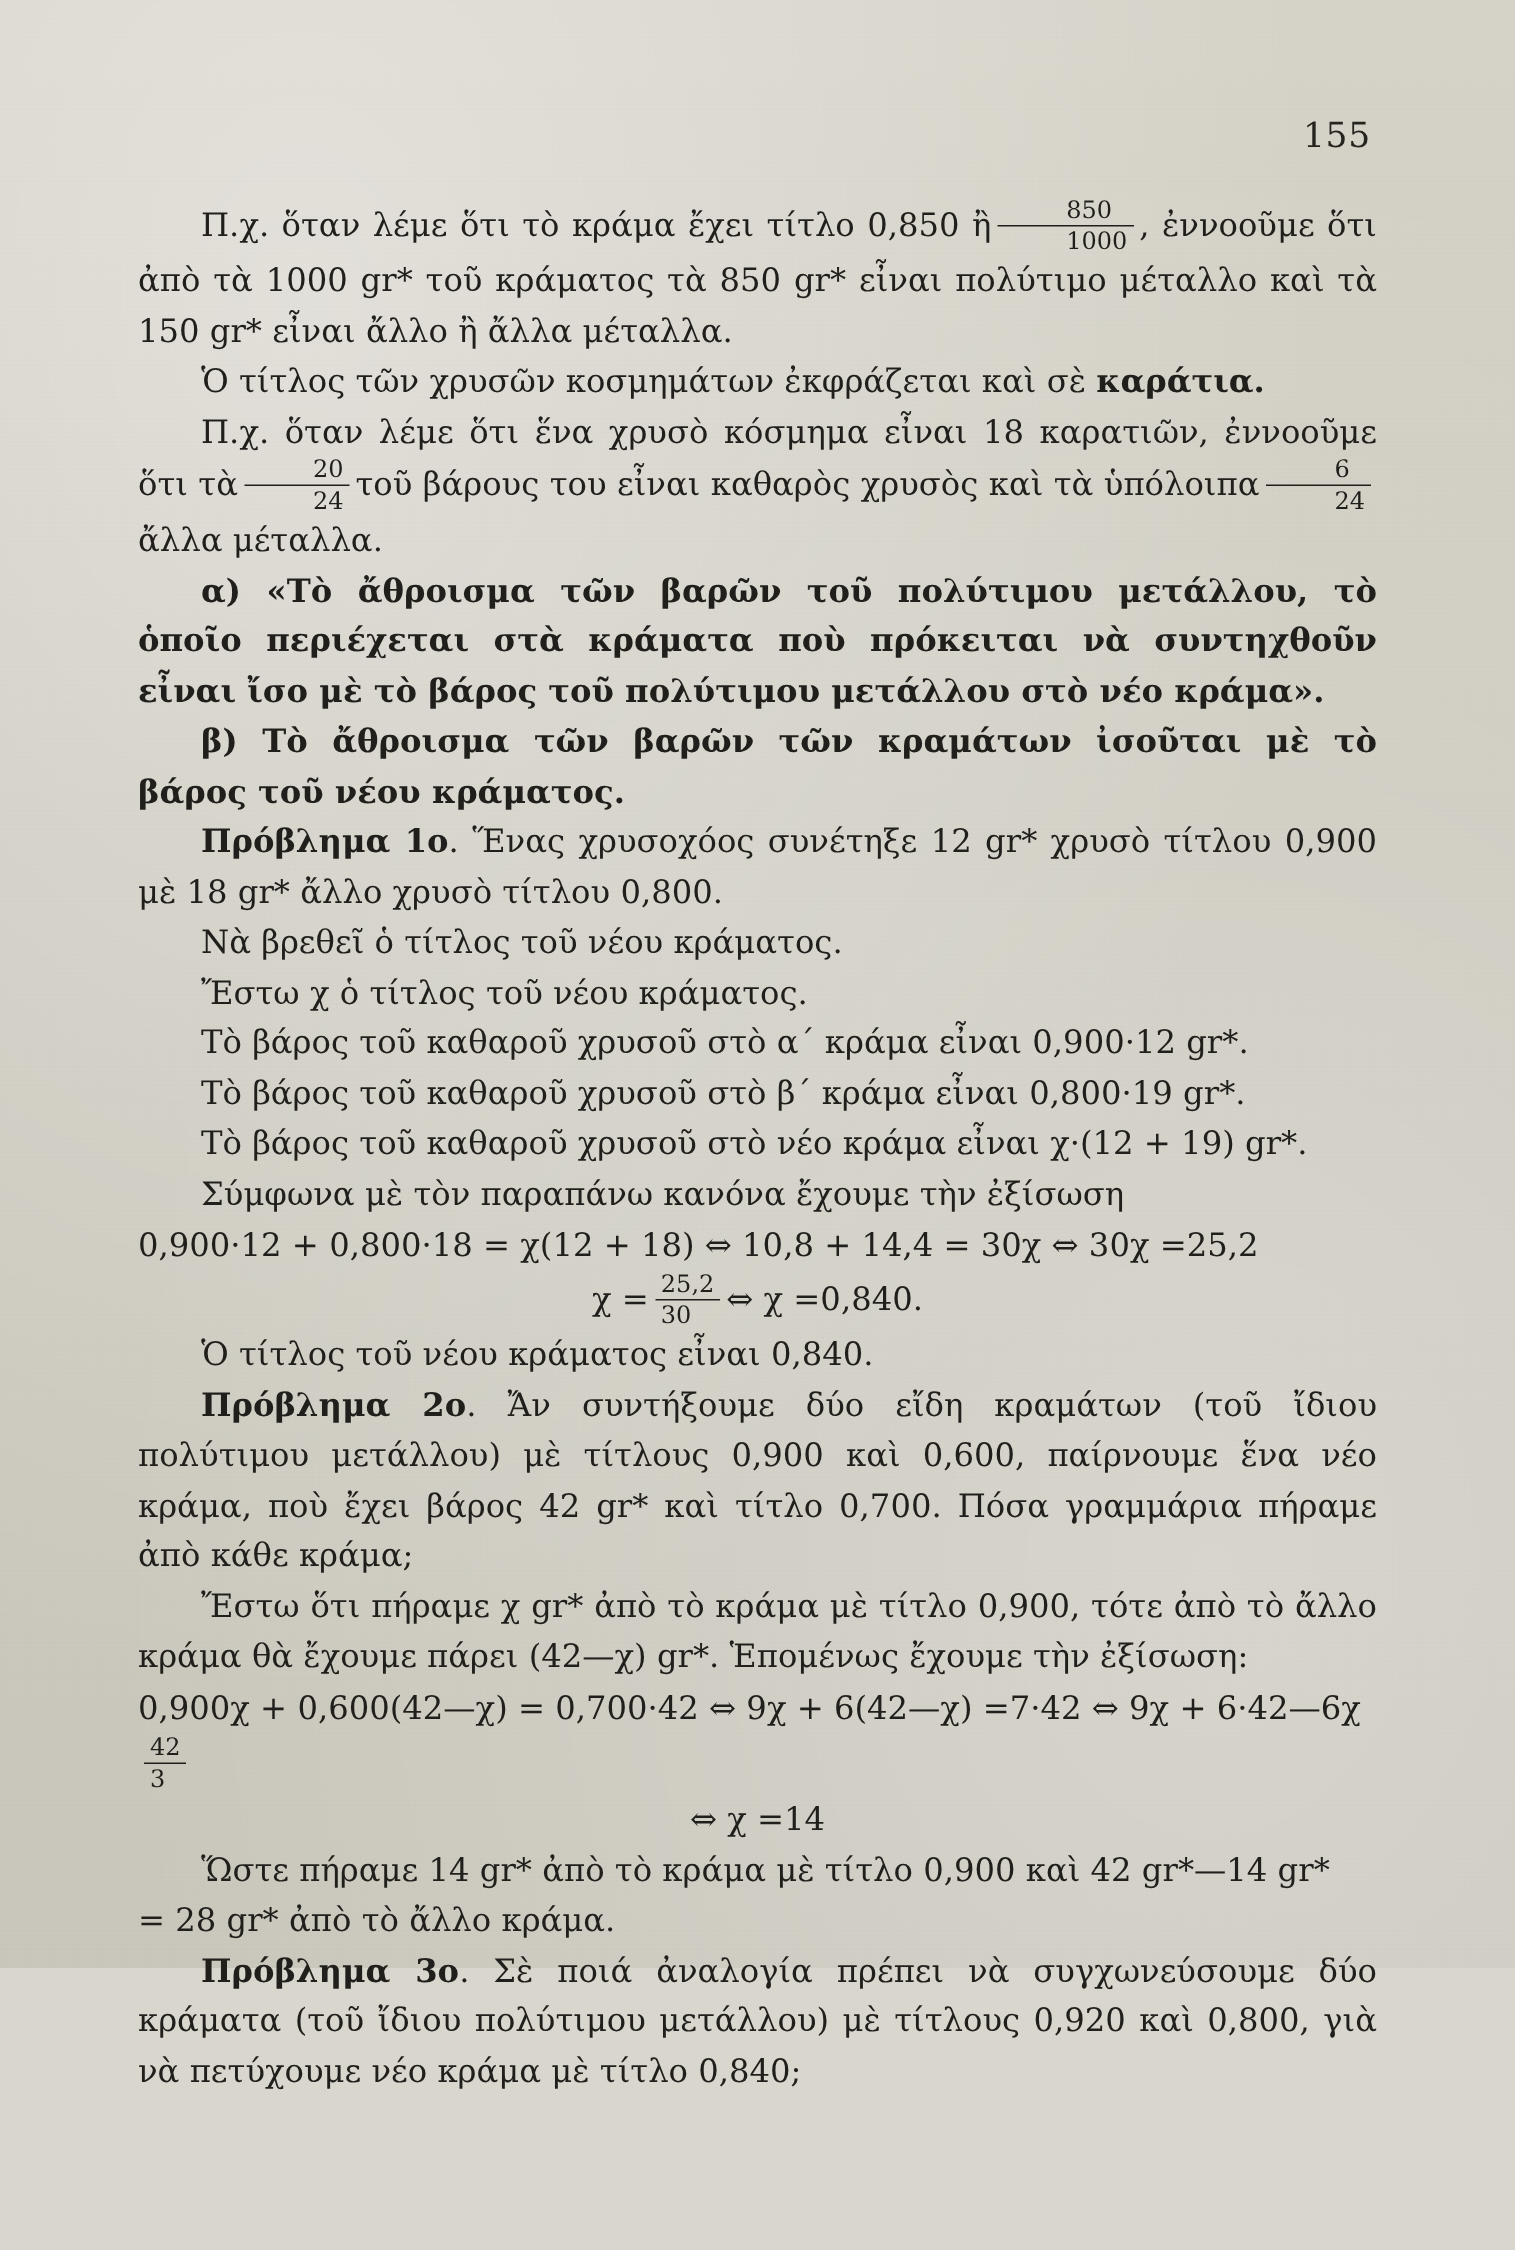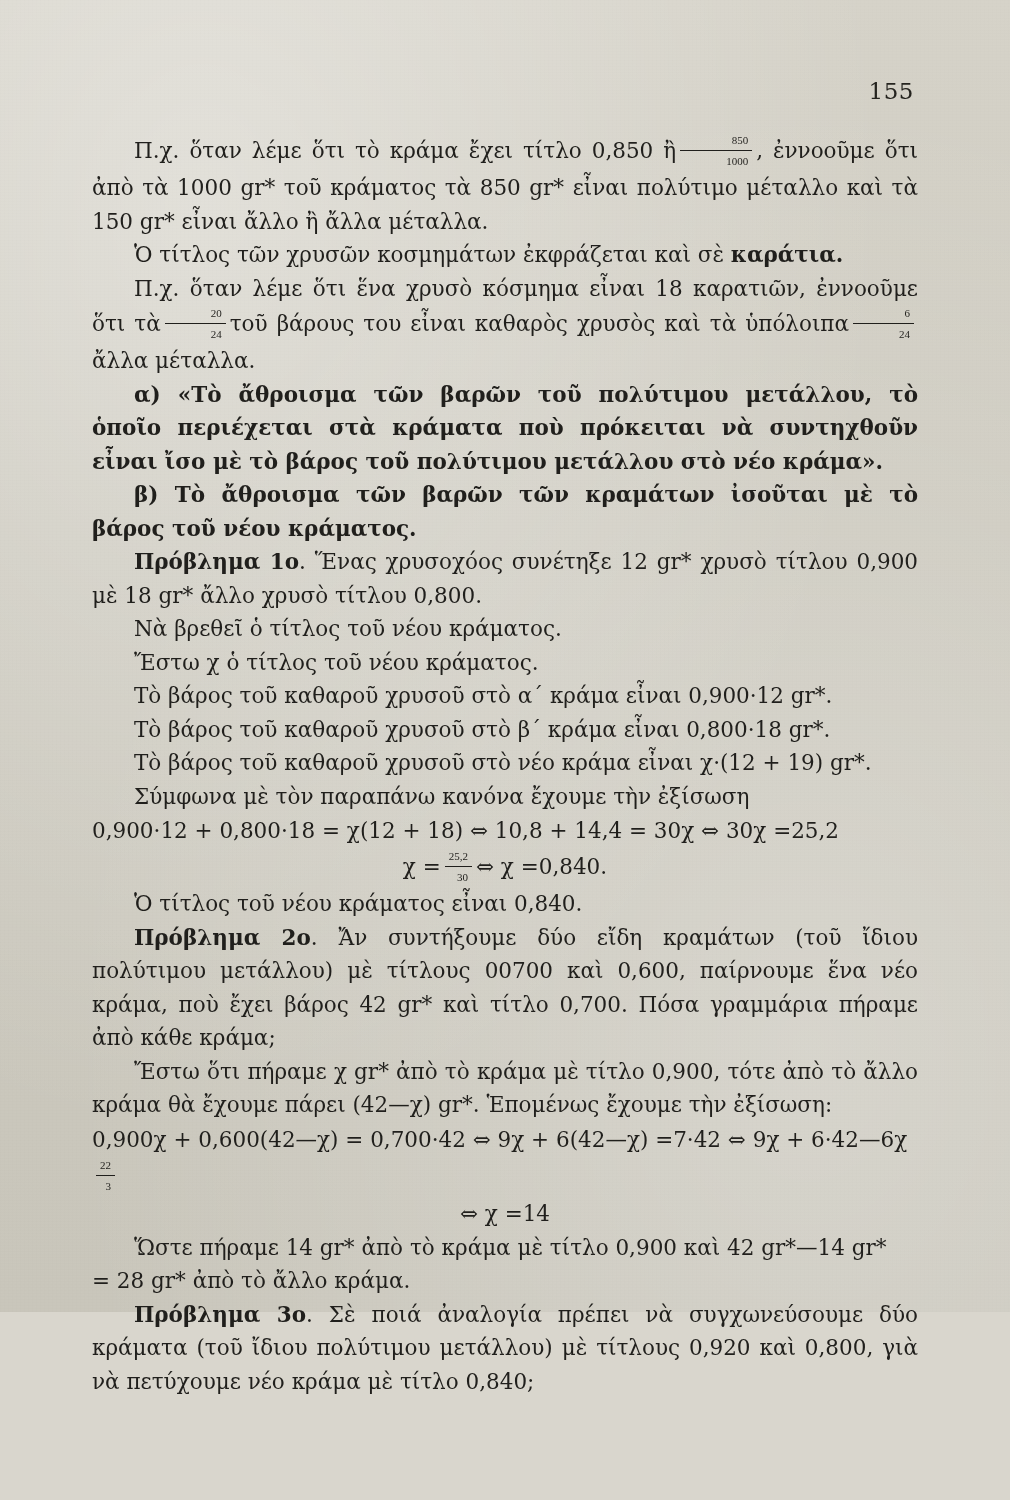--- a/index.html
+++ b/index.html
@@ -61,27 +61,26 @@
   }
   .bold {
     font-weight: 700;
   }
   .nojust {
     text-align: left;
   }
   .frac {
     display: inline-block;
     vertical-align: middle;
-    text-align: right;
-    font-size: 11px;
+    text-align: left;
+    font-size: 16px;
     line-height: 18px;
     margin: 0 4px;
     position: relative;
     top: -1px;
-    font-family: Liberation Serif, serif;
   }
   .frac .num {
     display: block;
     padding: 0 4px 1px 4px;
     border-bottom: 1.3px solid #201f1c;
   }
   .frac .den {
     display: block;
     padding: 1px 4px 0 4px;
   }
@@ -128,43 +127,43 @@
       <p class="indent bold">β) Τὸ ἄθροισμα τῶν βαρῶν τῶν κραμάτων ἰσοῦται μὲ τὸ βάρος τοῦ νέου κράματος.</p>
 
       <p class="indent">
         <span class="bold">Πρόβλημα 1ο</span><span>. Ἕνας χρυσοχόος συνέτηξε 12 gr* χρυσὸ τίτλου 0,900 μὲ 18 gr* ἄλλο χρυσὸ τίτλου 0,800.</span>
       </p>
 
       <div class="line-block">
         <p class="indent nojust">Νὰ βρεθεῖ ὁ τίτλος τοῦ νέου κράματος.</p>
         <p class="indent nojust">Ἔστω χ ὁ τίτλος τοῦ νέου κράματος.</p>
         <p class="indent nojust">Τὸ βάρος τοῦ καθαροῦ χρυσοῦ στὸ α΄ κράμα εἶναι 0,900·12 gr*.</p>
-        <p class="indent nojust">Τὸ βάρος τοῦ καθαροῦ χρυσοῦ στὸ β΄ κράμα εἶναι 0,800·18 gr*.</p>
+        <p class="indent nojust">Τὸ βάρος τοῦ καθαροῦ χρυσοῦ στὸ β΄ κράμα εἶναι 0,800·19 gr*.</p>
         <p class="indent nojust">Τὸ βάρος τοῦ καθαροῦ χρυσοῦ στὸ νέο κράμα εἶναι χ·(12 + 19) gr*.</p>
         <p class="indent nojust">Σύμφωνα μὲ τὸν παραπάνω κανόνα ἔχουμε τὴν ἐξίσωση</p>
       </div>
 
       <p class="eq nojust">0,900·12 + 0,800·18 = χ(12 + 18)   ⇔   10,8 + 14,4  =  30χ ⇔  30χ =25,2</p>
 
       <p class="eq eq-center">
         <span>χ =</span><span class="frac"><span class="num">25,2</span><span class="den">30</span></span><span>⇔   χ =0,840.</span>
       </p>
 
       <p class="indent nojust">Ὁ τίτλος τοῦ νέου κράματος εἶναι 0,840.</p>
 
       <p class="indent">
-        <span class="bold">Πρόβλημα 2ο</span><span>. Ἄν συντήξουμε δύο εἴδη κραμάτων (τοῦ ἴδιου πολύτιμου μετάλλου) μὲ τίτλους 00700 καὶ 0,600, παίρνουμε ἕνα νέο κράμα, ποὺ ἔχει βάρος 42 gr* καὶ τίτλο 0,700. Πόσα γραμμάρια πήραμε ἀπὸ κάθε κράμα;</span>
+        <span class="bold">Πρόβλημα 2ο</span><span>. Ἄν συντήξουμε δύο εἴδη κραμάτων (τοῦ ἴδιου πολύτιμου μετάλλου) μὲ τίτλους 0,900 καὶ 0,600, παίρνουμε ἕνα νέο κράμα, ποὺ ἔχει βάρος 42 gr* καὶ τίτλο 0,700. Πόσα γραμμάρια πήραμε ἀπὸ κάθε κράμα;</span>
       </p>
 
       <p class="indent">Ἔστω ὅτι πήραμε χ gr* ἀπὸ τὸ κράμα μὲ τίτλο 0,900, τότε ἀπὸ τὸ ἄλλο κράμα θὰ ἔχουμε πάρει (42—χ) gr*. Ἑπομένως ἔχουμε τὴν ἐξίσωση:</p>
 
       <p class="eq nojust">0,900χ + 0,600(42—χ) = 0,700·42  ⇔  9χ + 6(42—χ) =7·42 ⇔ 9χ + 6·42—6χ</p>
 
       <p class="eq nojust">
-        <span class="frac"><span class="num">22</span><span class="den">3</span></span>
+        <span class="frac"><span class="num">42</span><span class="den">3</span></span>
       </p>
 
       <p class="eq eq-center">⇔  χ =14</p>
 
       <p class="indent nojust">Ὥστε πήραμε 14 gr* ἀπὸ τὸ κράμα μὲ τίτλο 0,900 καὶ 42 gr*—14 gr*</p>
       <p class="nojust">= 28 gr* ἀπὸ τὸ ἄλλο κράμα.</p>
 
       <p class="indent">
         <span class="bold">Πρόβλημα 3ο</span><span>. Σὲ ποιά ἀναλογία πρέπει νὰ συγχωνεύσουμε δύο κράματα (τοῦ ἴδιου πολύτιμου μετάλλου) μὲ τίτλους 0,920 καὶ 0,800, γιὰ νὰ πετύχουμε νέο κράμα μὲ τίτλο 0,840;</span>
       </p>

